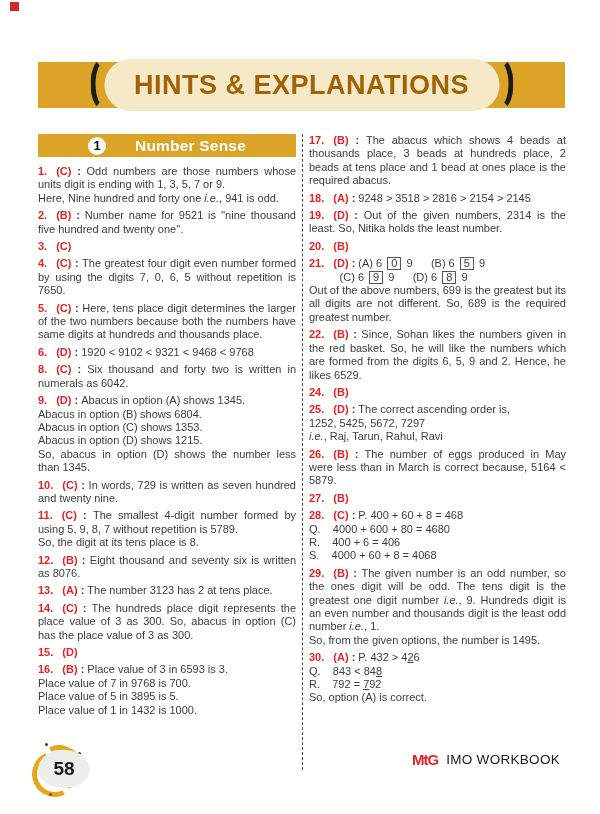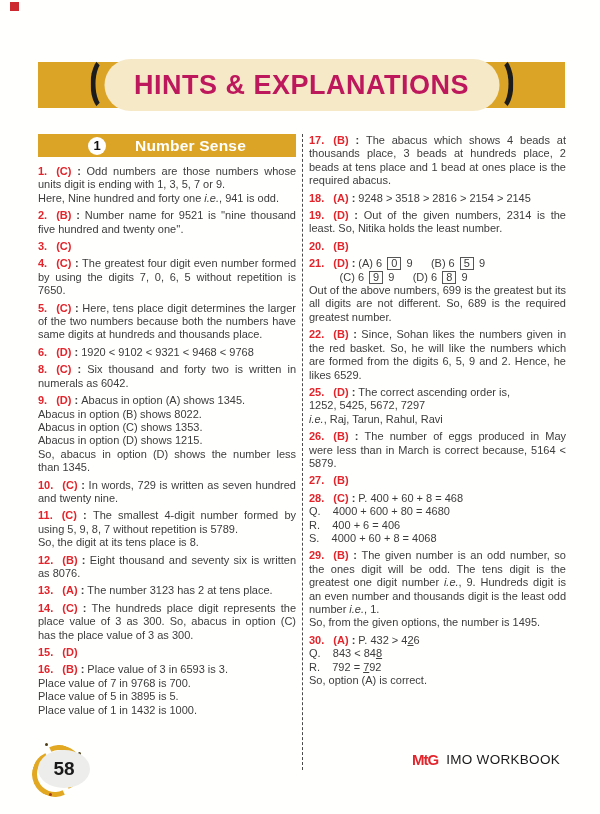--- a/index.html
+++ b/index.html
@@ -27,21 +27,21 @@
   .banner-pill {
     position: absolute; left: 50%; top: -3px;
     transform: translateX(-50%);
     height: 52px; padding: 0 30px;
     background: #f6e9c7;
     border-radius: 26px;
     display: flex; align-items: center; justify-content: center;
     white-space: nowrap;
   }
   .banner-title {
-    font-size: 27px; font-weight: bold; color: #be185d;
+    font-size: 27px; font-weight: bold; color: #a16207;
     letter-spacing: 0.5px;
   }
   .arc {
     position: absolute; top: -3px;
     width: 30px; height: 56px;
     border: 5px solid transparent;
     border-radius: 50%;
   }
   .arc-left  { left: -14px;  border-left-color: #1c1c1c; }
   .arc-right { right: -14px; border-right-color: #1c1c1c; }
@@ -162,41 +162,42 @@
         <span class="section-title">Number Sense</span>
       </div>
       <div class="answers" id="col-left">
           <div class="answer-item"><span class="q-num">1.</span><span class="q-opt">(C)</span><span class="q-sep"> : </span><span>Odd numbers are those numbers whose units digit is ending with 1, 3, 5, 7 or 9.</span><br><span>Here, Nine hundred and forty one </span><i>i.e.</i><span>, 941 is odd.</span></div>
           <div class="answer-item"><span class="q-num">2.</span><span class="q-opt">(B)</span><span class="q-sep"> : </span><span>Number name for 9521 is ''nine thousand five hundred and twenty one''.</span></div>
           <div class="answer-item"><span class="q-num">3.</span><span class="q-opt">(C)</span></div>
           <div class="answer-item"><span class="q-num">4.</span><span class="q-opt">(C)</span><span class="q-sep"> : </span><span>The greatest four digit even number formed by using the digits 7, 0, 6, 5 without repetition is 7650.</span></div>
           <div class="answer-item"><span class="q-num">5.</span><span class="q-opt">(C)</span><span class="q-sep"> : </span><span>Here, tens place digit determines the larger of the two numbers because both the numbers have same digits at hundreds and thousands place.</span></div>
           <div class="answer-item"><span class="q-num">6.</span><span class="q-opt">(D)</span><span class="q-sep"> : </span><span>1920 &lt; 9102 &lt; 9321 &lt; 9468 &lt; 9768</span></div>
           <div class="answer-item"><span class="q-num">8.</span><span class="q-opt">(C)</span><span class="q-sep"> : </span><span>Six thousand and forty two is written in numerals as 6042.</span></div>
-          <div class="answer-item"><span class="q-num">9.</span><span class="q-opt">(D)</span><span class="q-sep"> : </span><span>Abacus in option (A) shows 1345.</span><br><span>Abacus in option (B) shows 8022.</span><br><span>Abacus in option (C) shows 1353.</span><br><span>Abacus in option (D) shows 1215.</span><br><span>So, abacus in option (D) shows the number less than 1345.</span></div>
+          <div class="answer-item"><span class="q-num">9.</span><span class="q-opt">(D)</span><span class="q-sep"> : </span><span>Abacus in option (A) shows 1345.</span><br><span>Abacus in option (B) shows 6804.</span><br><span>Abacus in option (C) shows 1353.</span><br><span>Abacus in option (D) shows 1215.</span><br><span>So, abacus in option (D) shows the number less than 1345.</span></div>
           <div class="answer-item"><span class="q-num">10.</span><span class="q-opt">(C)</span><span class="q-sep"> : </span><span>In words, 729 is written as seven hundred and twenty nine.</span></div>
           <div class="answer-item"><span class="q-num">11.</span><span class="q-opt">(C)</span><span class="q-sep"> : </span><span>The smallest 4-digit number formed by using 5, 9, 8, 7 without repetition is 5789.</span><br><span>So, the digit at its tens place is 8.</span></div>
           <div class="answer-item"><span class="q-num">12.</span><span class="q-opt">(B)</span><span class="q-sep"> : </span><span>Eight thousand and seventy six is written as 8076.</span></div>
           <div class="answer-item"><span class="q-num">13.</span><span class="q-opt">(A)</span><span class="q-sep"> : </span><span>The number 3123 has 2 at tens place.</span></div>
           <div class="answer-item"><span class="q-num">14.</span><span class="q-opt">(C)</span><span class="q-sep"> : </span><span>The hundreds place digit represents the place value of 3 as 300. So, abacus in option (C) has the place value of 3 as 300.</span></div>
           <div class="answer-item"><span class="q-num">15.</span><span class="q-opt">(D)</span></div>
           <div class="answer-item"><span class="q-num">16.</span><span class="q-opt">(B)</span><span class="q-sep"> : </span><span>Place value of 3 in 6593 is 3.</span><br><span>Place value of 7 in 9768 is 700.</span><br><span>Place value of 5 in 3895 is 5.</span><br><span>Place value of 1 in 1432 is 1000.</span></div>
         </div>
     </div>
 
     <div class="divider"></div>
 
     <div class="col-right">
       <div class="answers" id="col-right">
           <div class="answer-item"><span class="q-num">17.</span><span class="q-opt">(B)</span><span class="q-sep"> : </span><span>The abacus which shows 4 beads at thousands place, 3 beads at hundreds place, 2 beads at tens place and 1 bead at ones place is the required abacus.</span></div>
           <div class="answer-item"><span class="q-num">18.</span><span class="q-opt">(A)</span><span class="q-sep"> : </span><span>9248 &gt; 3518 &gt; 2816 &gt; 2154 &gt; 2145</span></div>
           <div class="answer-item"><span class="q-num">19.</span><span class="q-opt">(D)</span><span class="q-sep"> : </span><span>Out of the given numbers, 2314 is the least. So, Nitika holds the least number.</span></div>
           <div class="answer-item"><span class="q-num">20.</span><span class="q-opt">(B)</span></div>
           <div class="answer-item"><span class="q-num">21.</span><span class="q-opt">(D)</span><span class="q-sep"> : </span><span>(A) 6 </span><span class="boxed">0</span><span> 9&nbsp;&nbsp;&nbsp;&nbsp;&nbsp;&nbsp;(B) 6 </span><span class="boxed">5</span><span> 9</span><br><span>&nbsp;&nbsp;&nbsp;&nbsp;&nbsp;&nbsp;&nbsp;&nbsp;&nbsp;&nbsp;(C) 6 </span><span class="boxed">9</span><span> 9&nbsp;&nbsp;&nbsp;&nbsp;&nbsp;&nbsp;(D) 6 </span><span class="boxed">8</span><span> 9</span><br><span>Out of the above numbers, 699 is the greatest but its all digits are not different. So, 689 is the required greatest number.</span></div>
           <div class="answer-item"><span class="q-num">22.</span><span class="q-opt">(B)</span><span class="q-sep"> : </span><span>Since, Sohan likes the numbers given in the red basket. So, he will like the numbers which are formed from the digits 6, 5, 9 and 2. Hence, he likes 6529.</span></div>
+          <div class="answer-item"><span class="q-num">24.</span><span class="q-opt">(B)</span></div>
           <div class="answer-item"><span class="q-num">25.</span><span class="q-opt">(D)</span><span class="q-sep"> : </span><span>The correct ascending order is,</span><br><span>1252, 5425, 5672, 7297</span><br><i>i.e.</i><span>, Raj, Tarun, Rahul, Ravi</span></div>
           <div class="answer-item"><span class="q-num">26.</span><span class="q-opt">(B)</span><span class="q-sep"> : </span><span>The number of eggs produced in May were less than in March is correct because, 5164 &lt; 5879.</span></div>
           <div class="answer-item"><span class="q-num">27.</span><span class="q-opt">(B)</span></div>
           <div class="answer-item"><span class="q-num">28.</span><span class="q-opt">(C)</span><span class="q-sep"> : </span><span>P. 400 + 60 + 8 = 468</span><br><span>Q.&nbsp;&nbsp;&nbsp;&nbsp;4000 + 600 + 80 = 4680</span><br><span>R.&nbsp;&nbsp;&nbsp;&nbsp;400 + 6 = 406</span><br><span>S.&nbsp;&nbsp;&nbsp;&nbsp;4000 + 60 + 8 = 4068</span></div>
           <div class="answer-item"><span class="q-num">29.</span><span class="q-opt">(B)</span><span class="q-sep"> : </span><span>The given number is an odd number, so the ones digit will be odd. The tens digit is the greatest one digit number </span><i>i.e.</i><span>, 9. Hundreds digit is an even number and thousands digit is the least odd number </span><i>i.e.</i><span>, 1.</span><br><span>So, from the given options, the number is 1495.</span></div>
           <div class="answer-item"><span class="q-num">30.</span><span class="q-opt">(A)</span><span class="q-sep"> : </span><span>P. 432 &gt; 4</span><span class="underlined">2</span><span>6</span><br><span>Q.&nbsp;&nbsp;&nbsp;&nbsp;843 &lt; 84</span><span class="underlined">8</span><br><span>R.&nbsp;&nbsp;&nbsp;&nbsp;792 = </span><span class="underlined">7</span><span>92</span><br><span>So, option (A) is correct.</span></div>
         </div>
     </div>
   </div>
 

